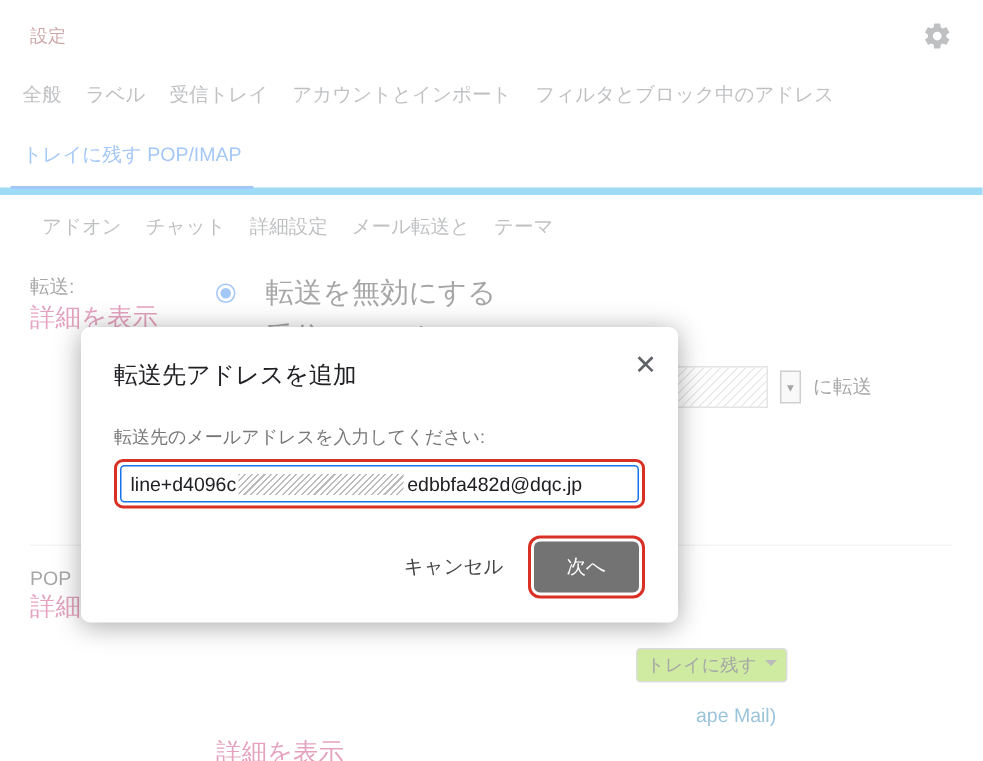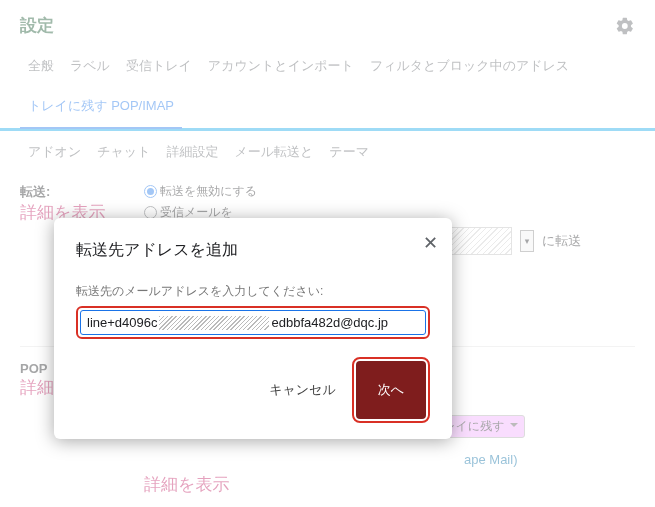--- a/index.html
+++ b/index.html
@@ -1,51 +1,51 @@
 <!DOCTYPE html>
 <html><head>
 <meta charset="utf-8">
 <style>
 *{box-sizing:border-box;margin:0;padding:0}
 body{font-family:Arial,"Hiragino Sans","Meiryo",sans-serif;font-size:13px;color:#202124;background:#fff;width:655px;height:507px;overflow:hidden;position:relative}
 .header{display:flex;align-items:center;justify-content:space-between;padding:14px 20px 10px}
-.header h1{font-size:17px;font-weight:700;color:#14532d}
+.header h1{font-size:12px;font-weight:400;color:#7f1d1d}
 .gear{width:20px;height:20px;fill:#5f6368}
-.tabs{display:flex;flex-wrap:wrap;padding:0 20px;border-bottom:3px solid #0ea5e9;gap:0}
+.tabs{display:flex;flex-wrap:wrap;padding:0 7px;border-bottom:5px solid #0ea5e9;gap:0}
 .tab{padding:10px 8px 12px;font-size:13px;color:#5f6368;cursor:pointer;white-space:nowrap}
 .tab.active{color:#1a73e8;border-bottom:2px solid #1a73e8;margin-bottom:-1px}
 .tabs2{display:flex;padding:0 20px;gap:0}
 .tabs2 .tab{padding:12px 8px}
 .content{padding:10px 20px}
 .section{display:flex;margin-bottom:18px;align-items:flex-start}
 .label-col{width:124px;flex-shrink:0}
-.label-col .ttl{font-weight:bold;font-size:13px}
+.label-col .ttl{font-weight:normal;font-size:13px}
 .link{color:#be185d;cursor:pointer;font-size:17px}
 .value-col{flex:1}
-.radio-row{display:flex;align-items:center;gap:3px;margin-bottom:4px;font-size:12px}
+.radio-row{display:flex;align-items:center;gap:20px;margin-bottom:4px;font-size:19px}
 .radio{width:13px;height:13px;border-radius:50%;border:1px solid #5f6368;display:inline-flex;align-items:center;justify-content:center;flex-shrink:0}
 .radio.on{border-color:#1a73e8}
 .radio.on::after{content:"";width:7px;height:7px;background:#1a73e8;border-radius:50%}
 .hatch-box{margin:6px 0 6px 18px;display:flex;align-items:center;gap:8px}
 .hatch{width:350px;height:28px;background:repeating-linear-gradient(135deg,#ccc 0,#ccc 1px,#fff 1px,#fff 4px);border:1px solid #bbb}
 .sel-arrow{width:14px;height:22px;border:1px solid #888;background:#f1f1f1;display:flex;align-items:center;justify-content:center;font-size:9px}
 .btn-small{font-size:11px;padding:3px 8px;border:1px solid #ccc;background:#f8f8f8;border-radius:3px;margin-top:6px;margin-left:0;cursor:pointer}
-.dd{border:1px solid #aaa;background:#f0abfc;font-size:12px;padding:2px 20px 2px 6px;border-radius:3px;position:relative;display:inline-block}
+.dd{border:1px solid #aaa;background:#84cc16;font-size:12px;padding:2px 20px 2px 6px;border-radius:3px;position:relative;display:inline-block}
 .dd::after{content:"";position:absolute;right:6px;top:7px;border:4px solid transparent;border-top-color:#555}
 .overlay{position:absolute;inset:0;background:rgba(255,255,255,0.6)}
 .modal{position:absolute;left:54px;top:218px;width:398px;background:#fff;box-shadow:0 2px 18px rgba(0,0,0,0.35);border-radius:6px;padding:22px 22px 16px}
 .modal h2{font-size:16px;font-weight:400;margin-bottom:22px}
 .modal .close{position:absolute;right:14px;top:14px;font-size:18px;cursor:pointer;color:#5f6368}
 .modal .hint{font-size:12px;color:#777;margin-bottom:6px}
 .input-wrap{border:2.5px solid #d93025;border-radius:6px;padding:2px;margin-bottom:18px}
 .input-inner{border:1px solid #1a73e8;border-radius:3px;padding:4px 6px;font-size:13px;display:flex;align-items:center;overflow:hidden;white-space:nowrap}
 .input-inner .mask{flex:0 0 auto;width:110px;height:14px;background:repeating-linear-gradient(135deg,#bbb 0,#bbb 1px,#fff 1px,#fff 3px);margin:0 2px}
 .modal-actions{display:flex;justify-content:flex-end;align-items:center;gap:12px}
 .btn-cancel{font-size:13px;color:#444;cursor:pointer;padding:8px 4px}
-.btn-next{background:#7f1d1d;color:#fff;font-size:13px;padding:20px 22px;border:none;border-radius:4px;cursor:pointer}
+.btn-next{background:#737373;color:#fff;font-size:13px;padding:8px 22px;border:none;border-radius:4px;cursor:pointer}
 .btn-next-wrap{border:2.5px solid #d93025;border-radius:8px;padding:2px}
 .bg-txt{color:#0369a1;font-size:13px}
 .hr{border-top:1px solid #e0e0e0;margin:8px 0 14px}
 </style>
 </head>
 <body>
 
 <div class="header">
   <h1>設定</h1>
   <svg class="gear" viewBox="0 0 24 24">

